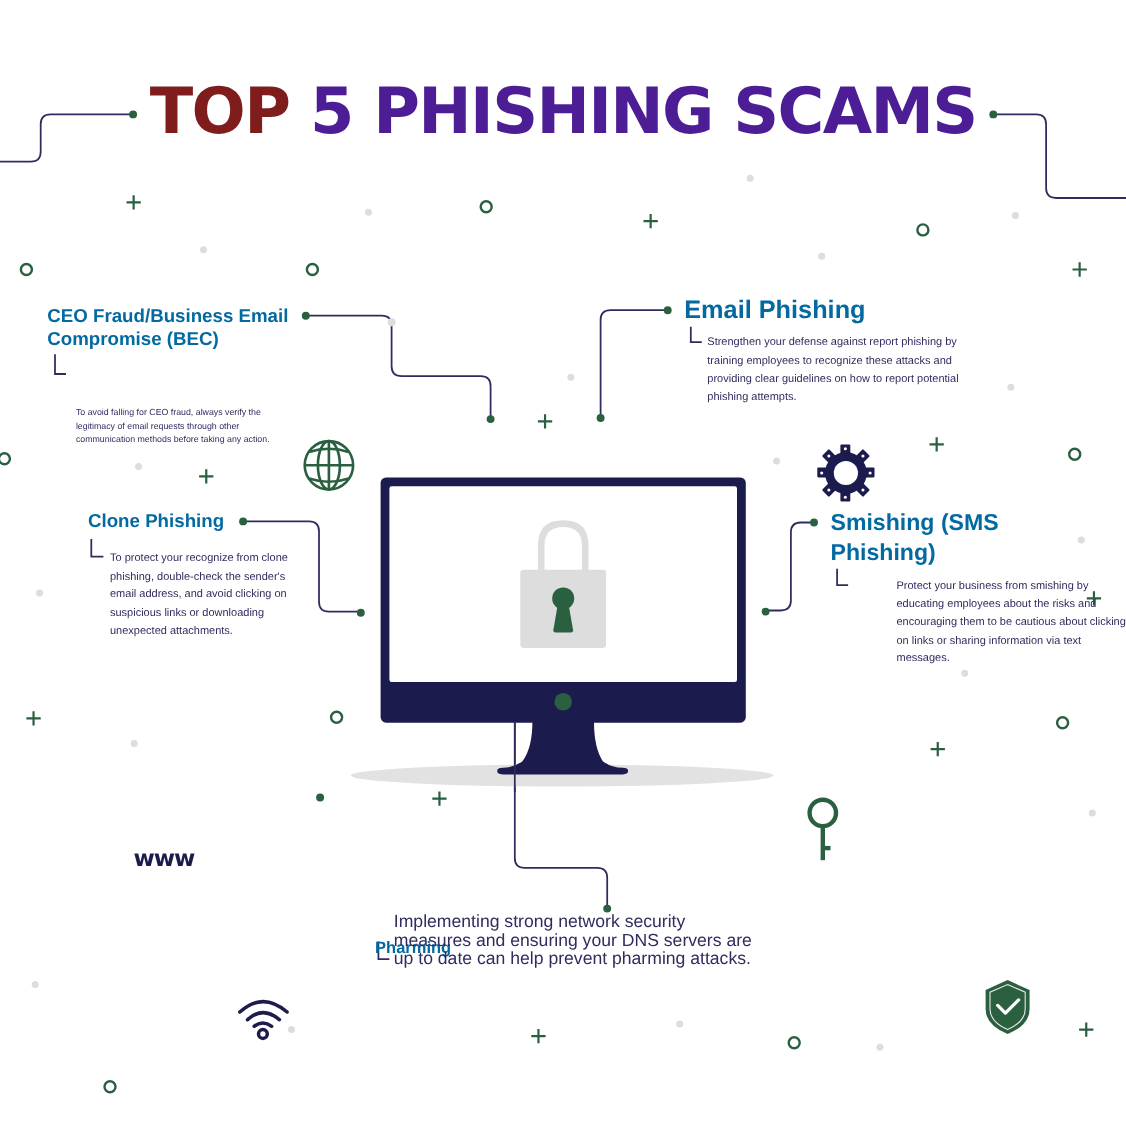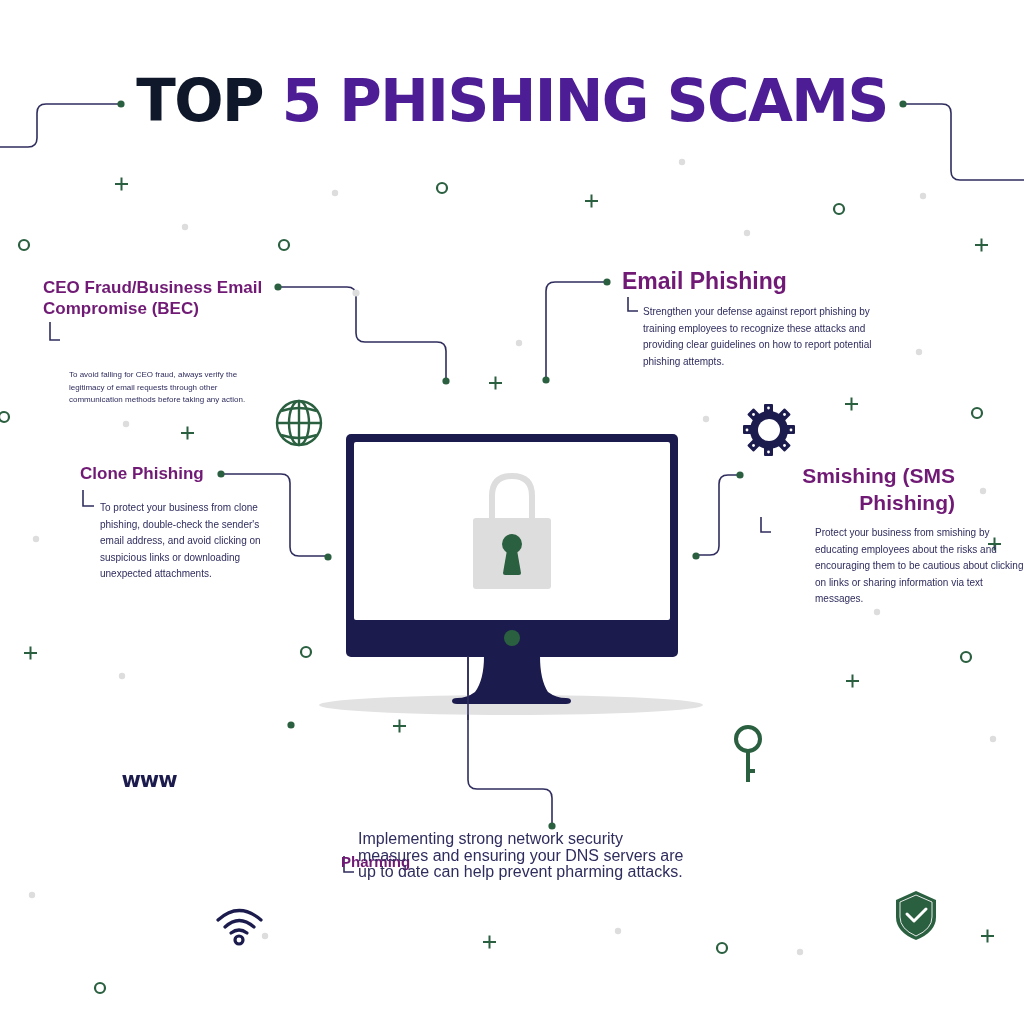--- a/index.html
+++ b/index.html
@@ -1,21 +1,21 @@
 <!DOCTYPE html>
 <html><head>
 <meta charset="utf-8">
 <style>
   html, body { margin:0; padding:0; background:#ffffff; }
   body { width:1024px; height:1024px; position:relative; overflow:hidden; font-family:"Liberation Sans", sans-serif; }
   #decor { position:absolute; left:0; top:0; width:1024px; height:1024px; }
   .title { position:absolute; left:0; top:66px; width:1024px; text-align:center; font-family:"DejaVu Sans", sans-serif; font-weight:bold; font-size:58px; letter-spacing:-1.5px; line-height:70px; white-space:nowrap; }
-  .title .navy { color:#0f172a; }
+  .title .navy { color:#7f1d1d; }
   .title .green { color:#4c1d95; }
-  .heading { position:absolute; color:#701a75; font-weight:bold; font-family:"Liberation Sans", sans-serif; }
+  .heading { position:absolute; color:#0369a1; font-weight:bold; font-family:"Liberation Sans", sans-serif; }
   .desc { position:absolute; color:#2f2d5e; font-family:"Liberation Sans", sans-serif; }
 </style>
 </head>
 <body>
 
 <svg id="decor" viewBox="0 0 1024 1024" xmlns="http://www.w3.org/2000/svg">
 
   <g fill="none" stroke="#2f2d5e" stroke-width="1.6">
     <path d="M0 147 H28 Q37 147 37 138 V113 Q37 104 46 104 H121"></path>
   </g>
@@ -183,19 +183,19 @@
   <span class="green">5 PHISHING SCAMS</span>
 </div>
 
 <div class="heading" style="left:43px; top:277px; width:240px; font-size:17px; line-height:21px;">CEO Fraud/Business Email Compromise (BEC)</div>
 <div class="desc" style="left:69px; top:326px; width:200px; font-size:8px; line-height:12.5px;margin-top:43px;">To avoid falling for CEO fraud, always verify the legitimacy of email requests through other communication methods before taking any action.</div>
 
 <div class="heading" style="left:622px; top:267px; width:260px; font-size:23px; line-height:28px;">Email Phishing</div>
 <div class="desc" style="left:643px; top:304px; width:238px; font-size:10px; line-height:16.5px;">Strengthen your defense against report phishing by training employees to recognize these attacks and providing clear guidelines on how to report potential phishing attempts.</div>
 
 <div class="heading" style="left:80px; top:463px; width:140px; font-size:17px; line-height:21px;">Clone Phishing</div>
-<div class="desc" style="left:100px; top:500px; width:184px; font-size:10px; line-height:16.5px;">To protect your business from clone phishing, double-check the sender's email address, and avoid clicking on suspicious links or downloading unexpected attachments.</div>
-
-<div class="heading" style="left:755px; top:462px; width:200px; font-size:21px; line-height:27px;text-align:right;">Smishing (SMS Phishing)</div>
+<div class="desc" style="left:100px; top:500px; width:184px; font-size:10px; line-height:16.5px;">To protect your recognize from clone phishing, double-check the sender's email address, and avoid clicking on suspicious links or downloading unexpected attachments.</div>
+
+<div class="heading" style="left:755px; top:462px; width:200px; font-size:21px; line-height:27px;">Smishing (SMS Phishing)</div>
 <div class="desc" style="left:775px; top:525px; width:215px; font-size:10px; line-height:16.5px;margin-left:40px;">Protect your business from smishing by educating employees about the risks and encouraging them to be cautious about clicking on links or sharing information via text messages.</div>
 
 <div class="heading" style="left:341px; top:822px; width:200px; font-size:15px; line-height:27px;margin-top:26px;">Pharming</div>
 <div class="desc" style="left:358px; top:831px; width:335px; font-size:16px; line-height:16.5px;">Implementing strong network security measures and ensuring your DNS servers are up to date can help prevent pharming attacks.</div>
 
 </body></html>

